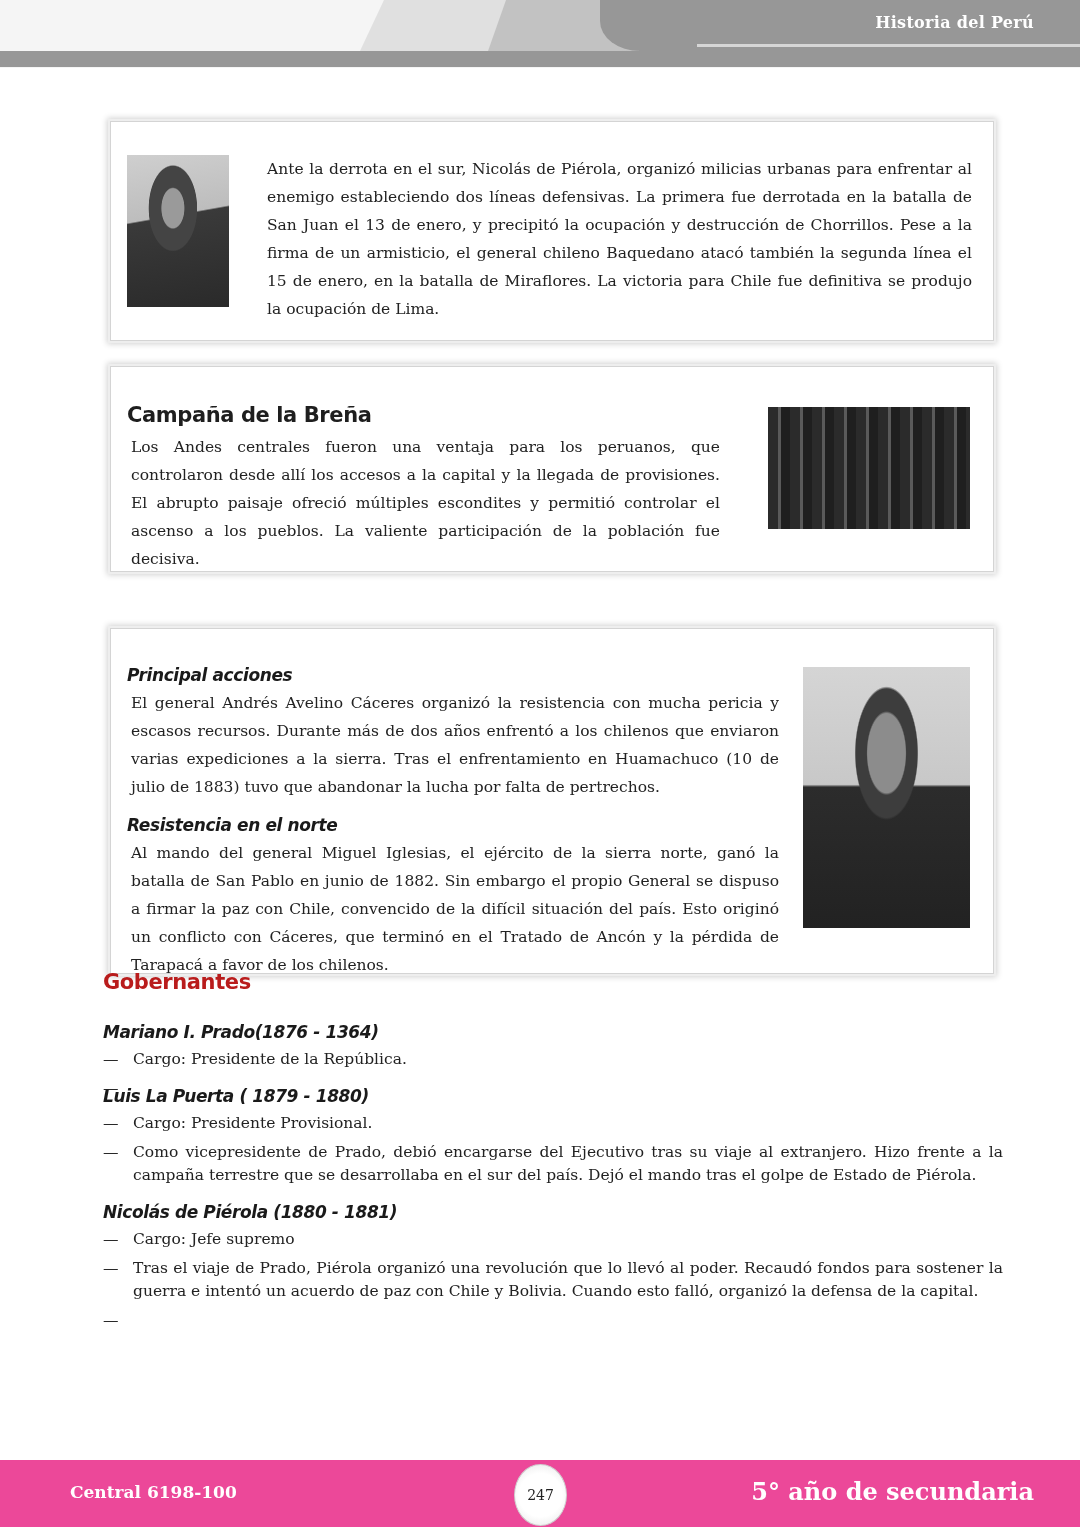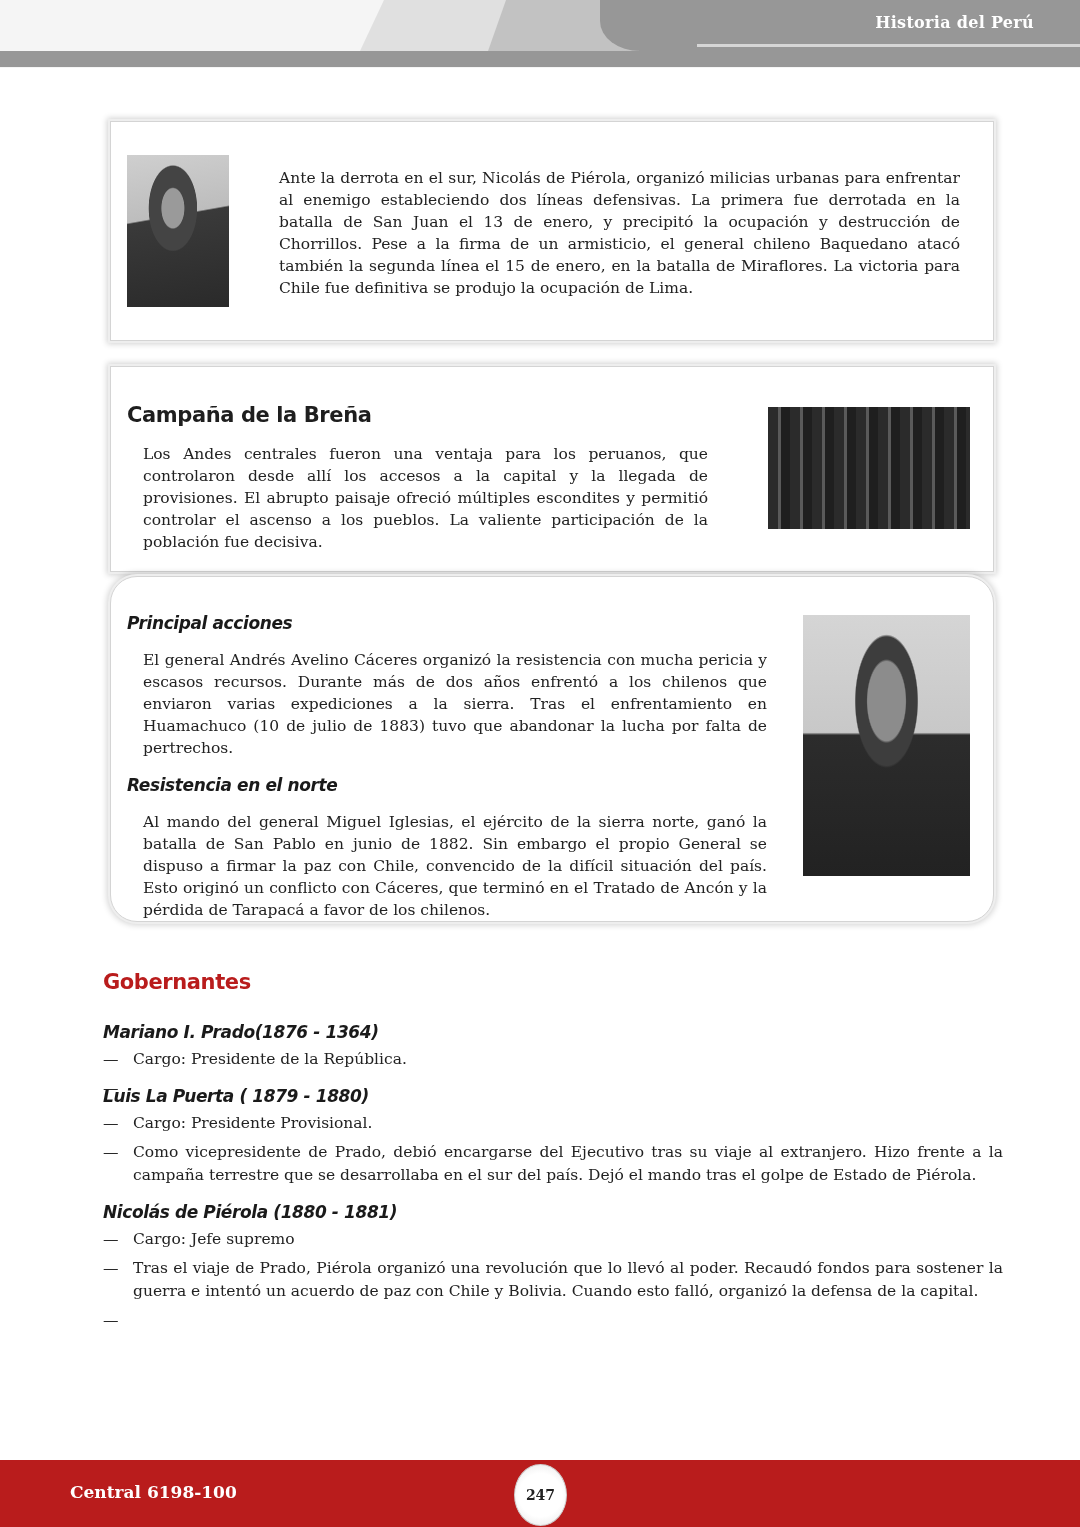--- a/index.html
+++ b/index.html
@@ -20,61 +20,61 @@
     border-bottom-left-radius: 40px 30px; clip-path: inset(0 0 0 0); }
   .hdr-dark-clip { position: absolute; top: 0; left: 590px; width: 60px; height: 51px; background: #c2c2c2; border-bottom-right-radius: 30px; }
   .hdr-title { position: absolute; right: 46px; top: 13px; color: #ffffff; font-size: 16px; font-weight: bold; letter-spacing: 0.3px; }
   .hdr-line { position: absolute; left: 697px; top: 44px; width: 383px; height: 3px; background: #d6d6d6; }
 
   
   .box { position: absolute; left: 110px; width: 882px; background: #fff;
     border: 1px solid #d4d4d4;
     box-shadow: 0 0 0 2px #eeeeee, 0 0 6px 3px rgba(0,0,0,0.18); }
   .box h2 { font-family: "DejaVu Sans", sans-serif; font-size: 21px; font-weight: bold; margin: 0; color: #1e1e1e; letter-spacing: -0.4px;}
-  .box p { margin: 16px; font-size: 15.5px; line-height: 22px; text-align: justify; color: #222; }
+  .box p { margin: 4px; font-size: 15.5px; line-height: 28px; text-align: justify; color: #222; }
   .photo { position: absolute; background: #555; overflow: hidden; }
 
   .box1 { top: 121px; height: 218px; }
   .box1 .photo { left: 16px; top: 33px; width: 102px; height: 152px;
     background: radial-gradient(ellipse at 45% 35%, #9a9a9a 0 14%, #444 15% 30%, transparent 31%),
                 linear-gradient(170deg, #cfcfcf 0%, #bdbdbd 40%, #3a3a3a 41%, #2a2a2a 100%); }
   .box1 .content { position: absolute; left: 152px; top: 29px; width: 713px; }
   .box1 h2 { margin-bottom: 6px; }
 
   .box2 { top: 366px; height: 204px; }
   .box2 .content { position: absolute; left: 16px; top: 36px; width: 597px; }
   .box2 h2 { margin-bottom: 6px; }
   .box2 .photo { left: 657px; top: 40px; width: 202px; height: 122px;
     background: repeating-linear-gradient(90deg, #2b2b2b 0 10px, #5a5a5a 10px 13px, #1f1f1f 13px 22px),
                 #2b2b2b; }
 
-  .box3 { top: 576px; height: 344px; border-radius: 27px; }
+  .box3 { top: 628px; height: 344px; }
   .box3 .content { position: absolute; left: 16px; top: 36px; width: 656px; }
   .box3 h3 { font-family: "DejaVu Sans", sans-serif; font-style: italic; font-weight: bold; font-size: 17px; margin: 0; letter-spacing: -0.4px; }
   .box3 .sec2 { margin-top: 14px; }
   .box3 .photo { left: 692px; top: 38px; width: 167px; height: 261px;
     background: radial-gradient(ellipse at 50% 33%, #8c8c8c 0 16%, #3d3d3d 17% 26%, transparent 27%),
                 linear-gradient(180deg, #d5d5d5 0%, #c8c8c8 45%, #2c2c2c 46%, #222 100%); }
 
   
   .gob { position: absolute; left: 103px; top: 970px; width: 900px; }
   .gob h2 { font-family: "DejaVu Sans", sans-serif; font-size: 21px; font-weight: bold; margin: 0 0 28px 0; letter-spacing: -0.4px; color:#b91c1c;}
   .ruler { margin-bottom: 15px; }
   .ruler h3 { font-family: "DejaVu Sans", sans-serif; font-style: italic; font-weight: bold; font-size: 17px; margin: 0 0 6px 0; letter-spacing: -0.4px; }
   .ruler ul { list-style: none; margin: 0; padding: 0; }
   .ruler li { position: relative; padding-left: 30px; font-size: 15.5px; line-height: 23px; margin-bottom: 6px; text-align: justify; color:#222; }
   .ruler li .dash { position: absolute; left: 0; top: 0; }
 
   
-  .footer { position: absolute; left: 0; top: 1460px; width: 1080px; height: 67px; background: #b91c1c; }
+  .footer { position: absolute; left: 0; top: 1460px; width: 1080px; height: 67px; background: #ec4899; }
   .foot-left { position: absolute; left: 70px; top: 22px; color: #fff; font-size: 17px; font-weight: bold; }
   .foot-right { position: absolute; right: 46px; top: 17px; color: #fff; font-size: 24px; font-weight: bold; }
   .page-num { position: absolute; left: 514px; top: 4px; width: 51px; height: 60px; border-radius: 50%;
     background: radial-gradient(circle, #ffffff 55%, #e4e4e4 100%); border: 1px solid #cfcfcf;
-    display: flex; align-items: center; justify-content: center; font-size: 14px; font-weight: bold; color: #222; }
+    display: flex; align-items: center; justify-content: center; font-size: 14px; font-weight: normal; color: #222; }
 </style>
 </head>
 <body>
 
 <div class="header">
   <div class="hdr-base"></div>
   <div class="hdr-shape1"></div>
   <div class="hdr-shape2"></div>
   <div class="hdr-dark-clip"></div>
   <div class="hdr-band"></div>
@@ -135,13 +135,14 @@
       <li><span class="dash">—</span></li>
     </ul>
   </div>
 </div>
 
 <div class="footer">
   <div class="foot-left">Central 6198-100</div>
   <div class="page-num">
       <span>247</span>
     </div>
+  <div class="foot-right">5° año de secundaria</div>
 </div>
 
 </body></html>

